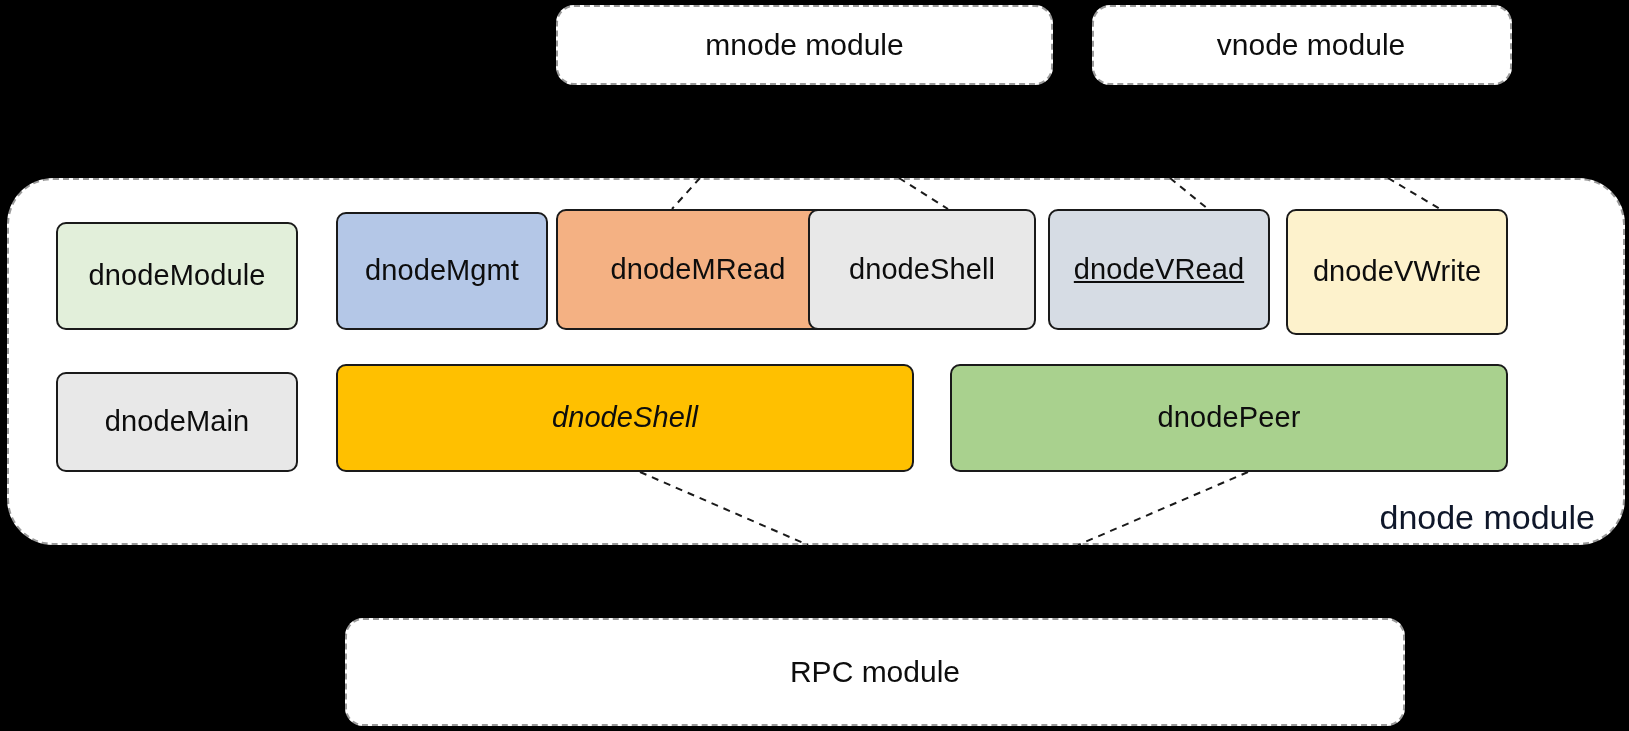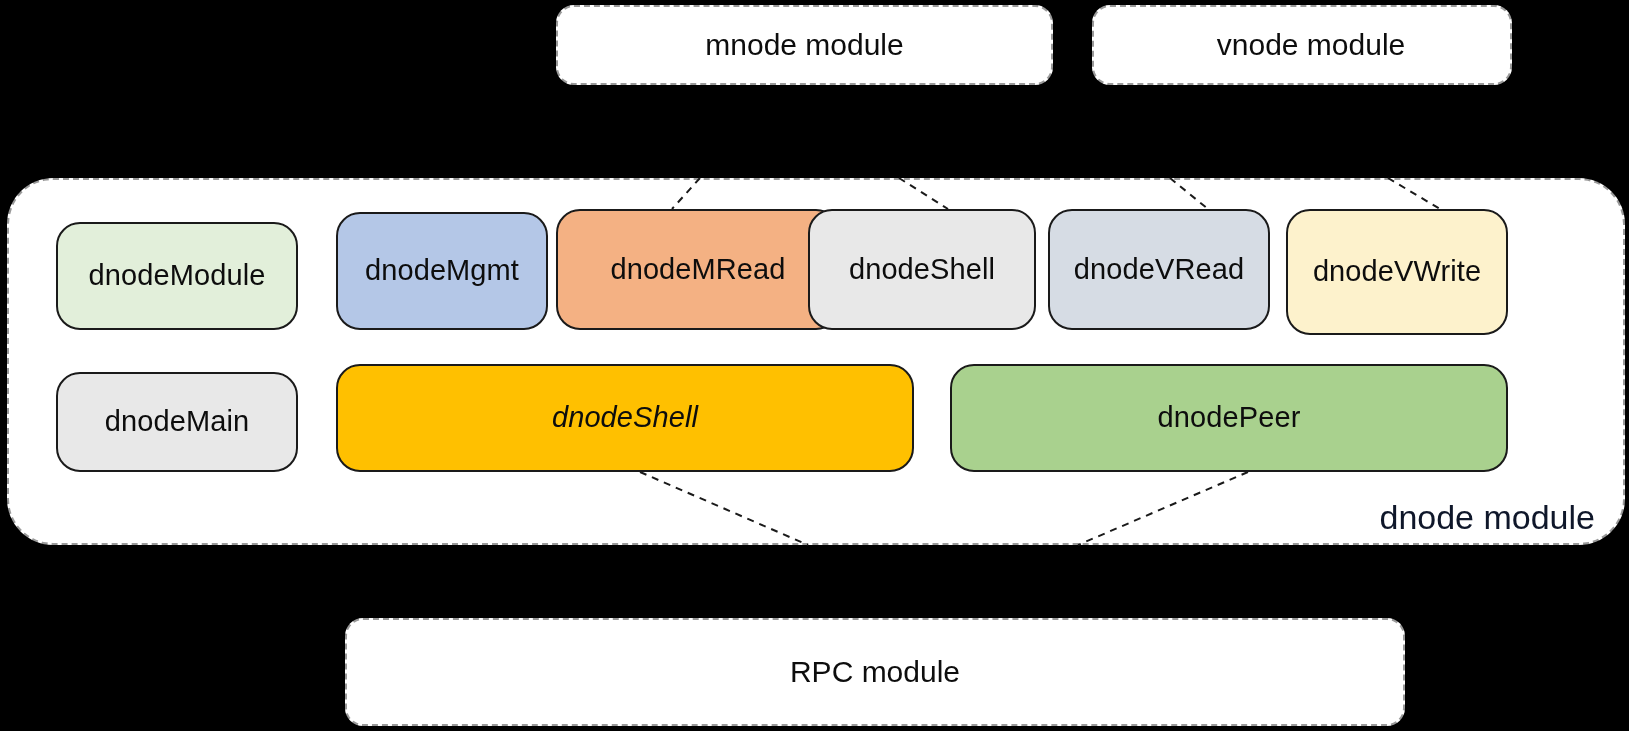--- a/index.html
+++ b/index.html
@@ -17,21 +17,21 @@
     position: relative;
     width: 1629px;
     height: 731px;
     background: #000000;
   }
 
   
   .node {
     position: absolute;
     border: 2.5px solid #1a1a1a;
-    border-radius: 24px;
+    border-radius: 10px;
     display: flex;
     align-items: center;
     justify-content: center;
     color: #0d0d0d;
     font-size: 29px;
     line-height: 1.1;
     letter-spacing: 0.1px;
     white-space: nowrap;
     text-align: center;
   }
@@ -107,21 +107,21 @@
       </div>
       <div class="node" style="left: 336px; top: 212px; width: 212px; height: 118px; background: rgb(180, 199, 231); border-color: rgb(26, 26, 26);">
         <span>dnodeMgmt</span>
       </div>
       <div class="node" style="left: 556px; top: 209px; width: 284px; height: 121px; background: rgb(244, 177, 131); border-color: rgb(26, 26, 26);">
         <span>dnodeMRead</span>
       </div>
       <div class="node" style="left: 808px; top: 209px; width: 228px; height: 121px; background: rgb(232, 232, 232); border-color: rgb(26, 26, 26);">
         <span>dnodeShell</span>
       </div>
-      <div class="node" style="left: 1048px; top: 209px; width: 222px; height: 121px; background: rgb(214, 220, 228); border-color: rgb(26, 26, 26);">
+      <div class="node" style="left: 1048px; top: 209px; width: 222px; height: 121px; background: rgb(214, 220, 228); border-color: rgb(26, 26, 26); text-decoration: underline;">
         <span>dnodeVRead</span>
       </div>
       <div class="node" style="left: 1286px; top: 209px; width: 222px; height: 126px; background: rgb(253, 242, 204); border-color: rgb(26, 26, 26);">
         <span>dnodeVWrite</span>
       </div>
       <div class="node" style="left: 56px; top: 372px; width: 242px; height: 100px; background: rgb(232, 232, 232); border-color: rgb(26, 26, 26);">
         <span>dnodeMain</span>
       </div>
       <div class="node" style="left: 336px; top: 364px; width: 578px; height: 108px; background: rgb(255, 192, 0); border-color: rgb(26, 26, 26); font-style: italic;">
         <span>dnodeShell</span>

